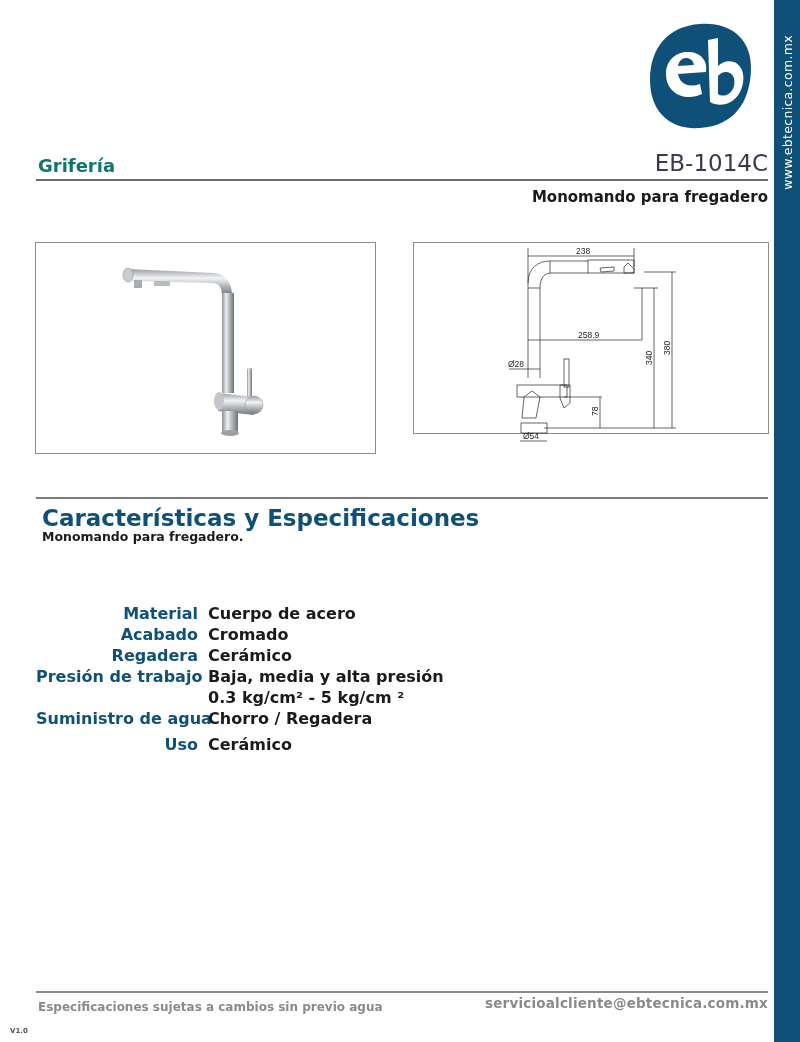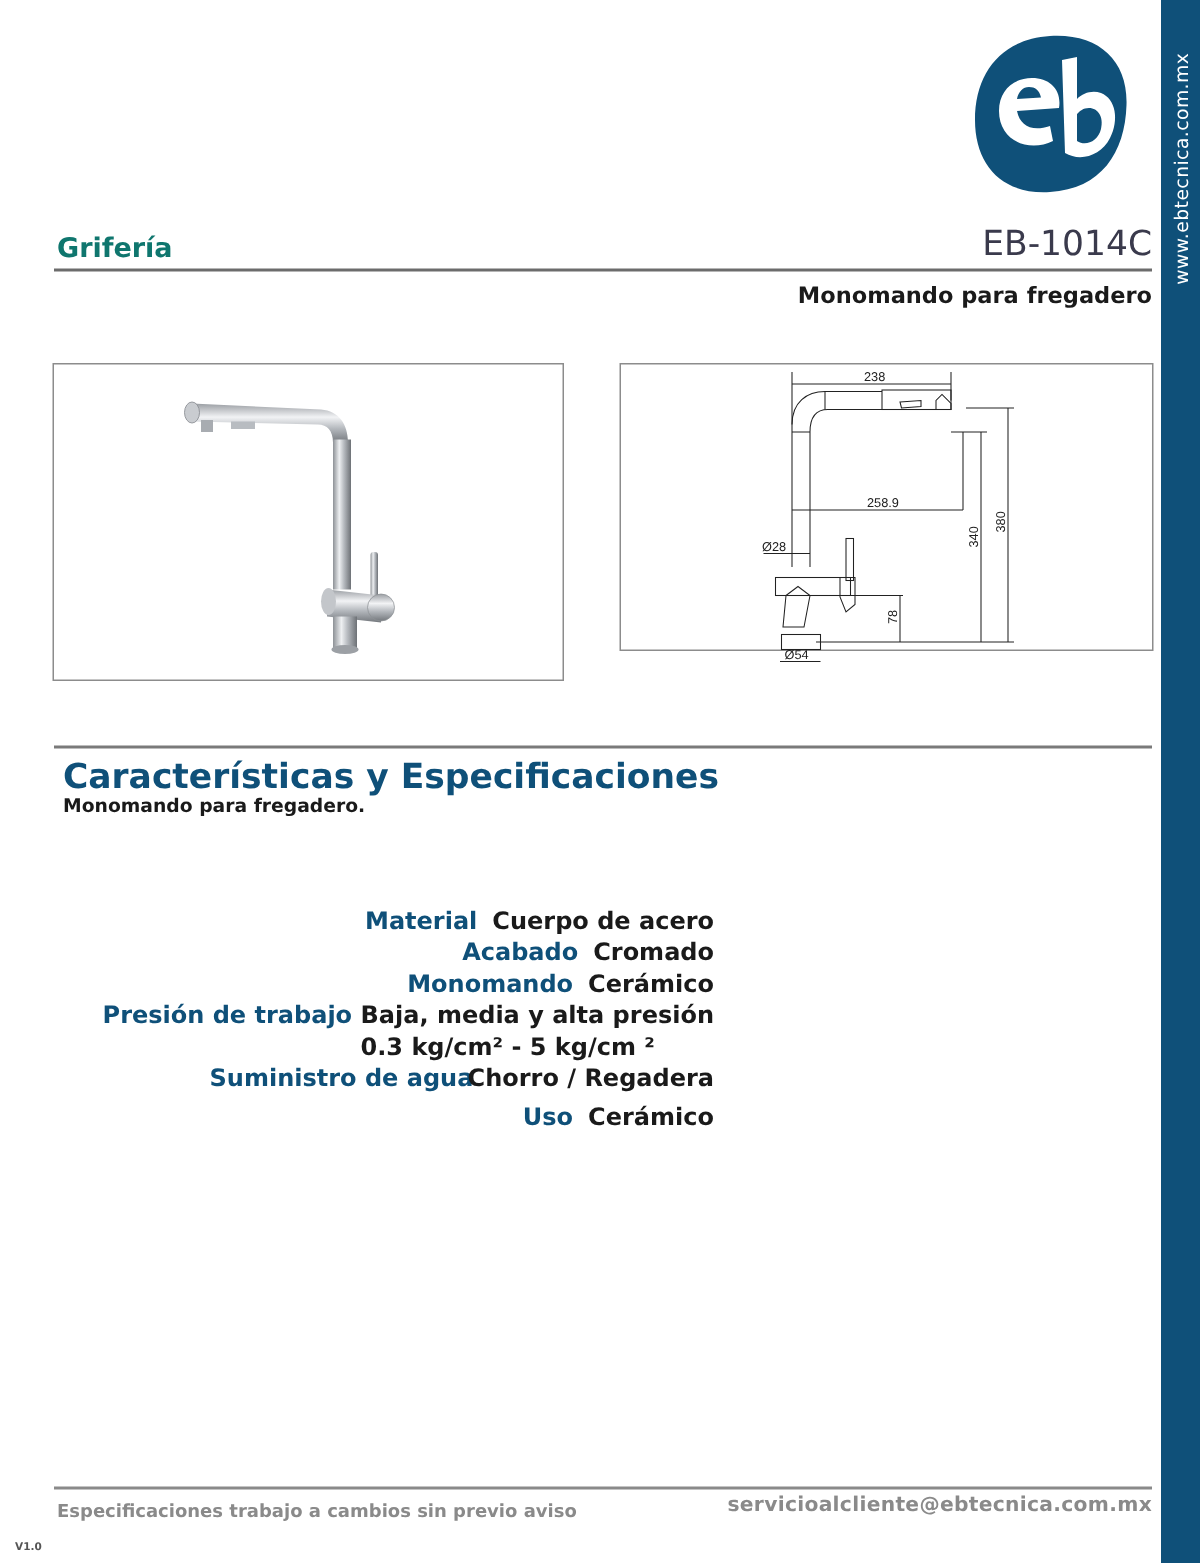--- a/index.html
+++ b/index.html
@@ -50,21 +50,21 @@
       position: absolute; left: 36px; top: 497px; width: 732px; height: 2px; background: #7a7a7a;
     }
     .specs-heading {
       position: absolute; left: 42px; top: 505px; font-size: 23px; font-weight: bold; color: #0f5079;
     }
     .specs-intro {
       position: absolute; left: 42px; top: 529px; font-size: 12.5px; font-weight: bold; color: #1a1a1a;
     }
 
     .spec-table { position: absolute; left: 36px; top: 603px; width: 440px; }
-    .spec-row { display: flex; align-items: flex-start; justify-content: flex-end; }
+    .spec-row { display: flex; align-items: flex-start; }
     .spec-label {
       width: 172px; text-align: right; padding-right: 10px; font-size: 16px; font-weight: bold;
       color: #0f5079; line-height: 21px; white-space: nowrap;
     }
     .spec-value {
       font-size: 16px; font-weight: bold; color: #1a1a1a; line-height: 21px; white-space: nowrap;
     }
     .spec-row.uso { margin-top: 5px; }
 
     .footer-rule {
@@ -188,36 +188,36 @@
 <div class="spec-table">
   <div class="spec-row">
     <div class="spec-label">Material</div>
     <div class="spec-value">Cuerpo de acero</div>
   </div>
   <div class="spec-row">
     <div class="spec-label">Acabado</div>
     <div class="spec-value">Cromado</div>
   </div>
   <div class="spec-row">
-    <div class="spec-label">Monomando</div>
+    <div class="spec-label">Regadera</div>
     <div class="spec-value">Cerámico</div>
   </div>
   <div class="spec-row">
     <div class="spec-label">Presión de trabajo</div>
     <div>
       <div class="spec-value">Baja, media y alta presión</div>
       <div class="spec-value">0.3 kg/cm² - 5 kg/cm ²</div>
     </div>
   </div>
   <div class="spec-row">
     <div class="spec-label">Suministro de agua</div>
     <div class="spec-value">Chorro / Regadera</div>
   </div>
   <div class="spec-row uso">
     <div class="spec-label">Uso</div>
     <div class="spec-value">Cerámico</div>
   </div>
 </div>
 
 <div class="footer-rule"></div>
-<div class="footer-note">Especificaciones trabajo a cambios sin previo aviso</div>
+<div class="footer-note">Especificaciones sujetas a cambios sin previo agua</div>
 <div class="footer-email">servicioalcliente@ebtecnica.com.mx</div>
 <div class="version">V1.0</div>
 
 </body></html>

